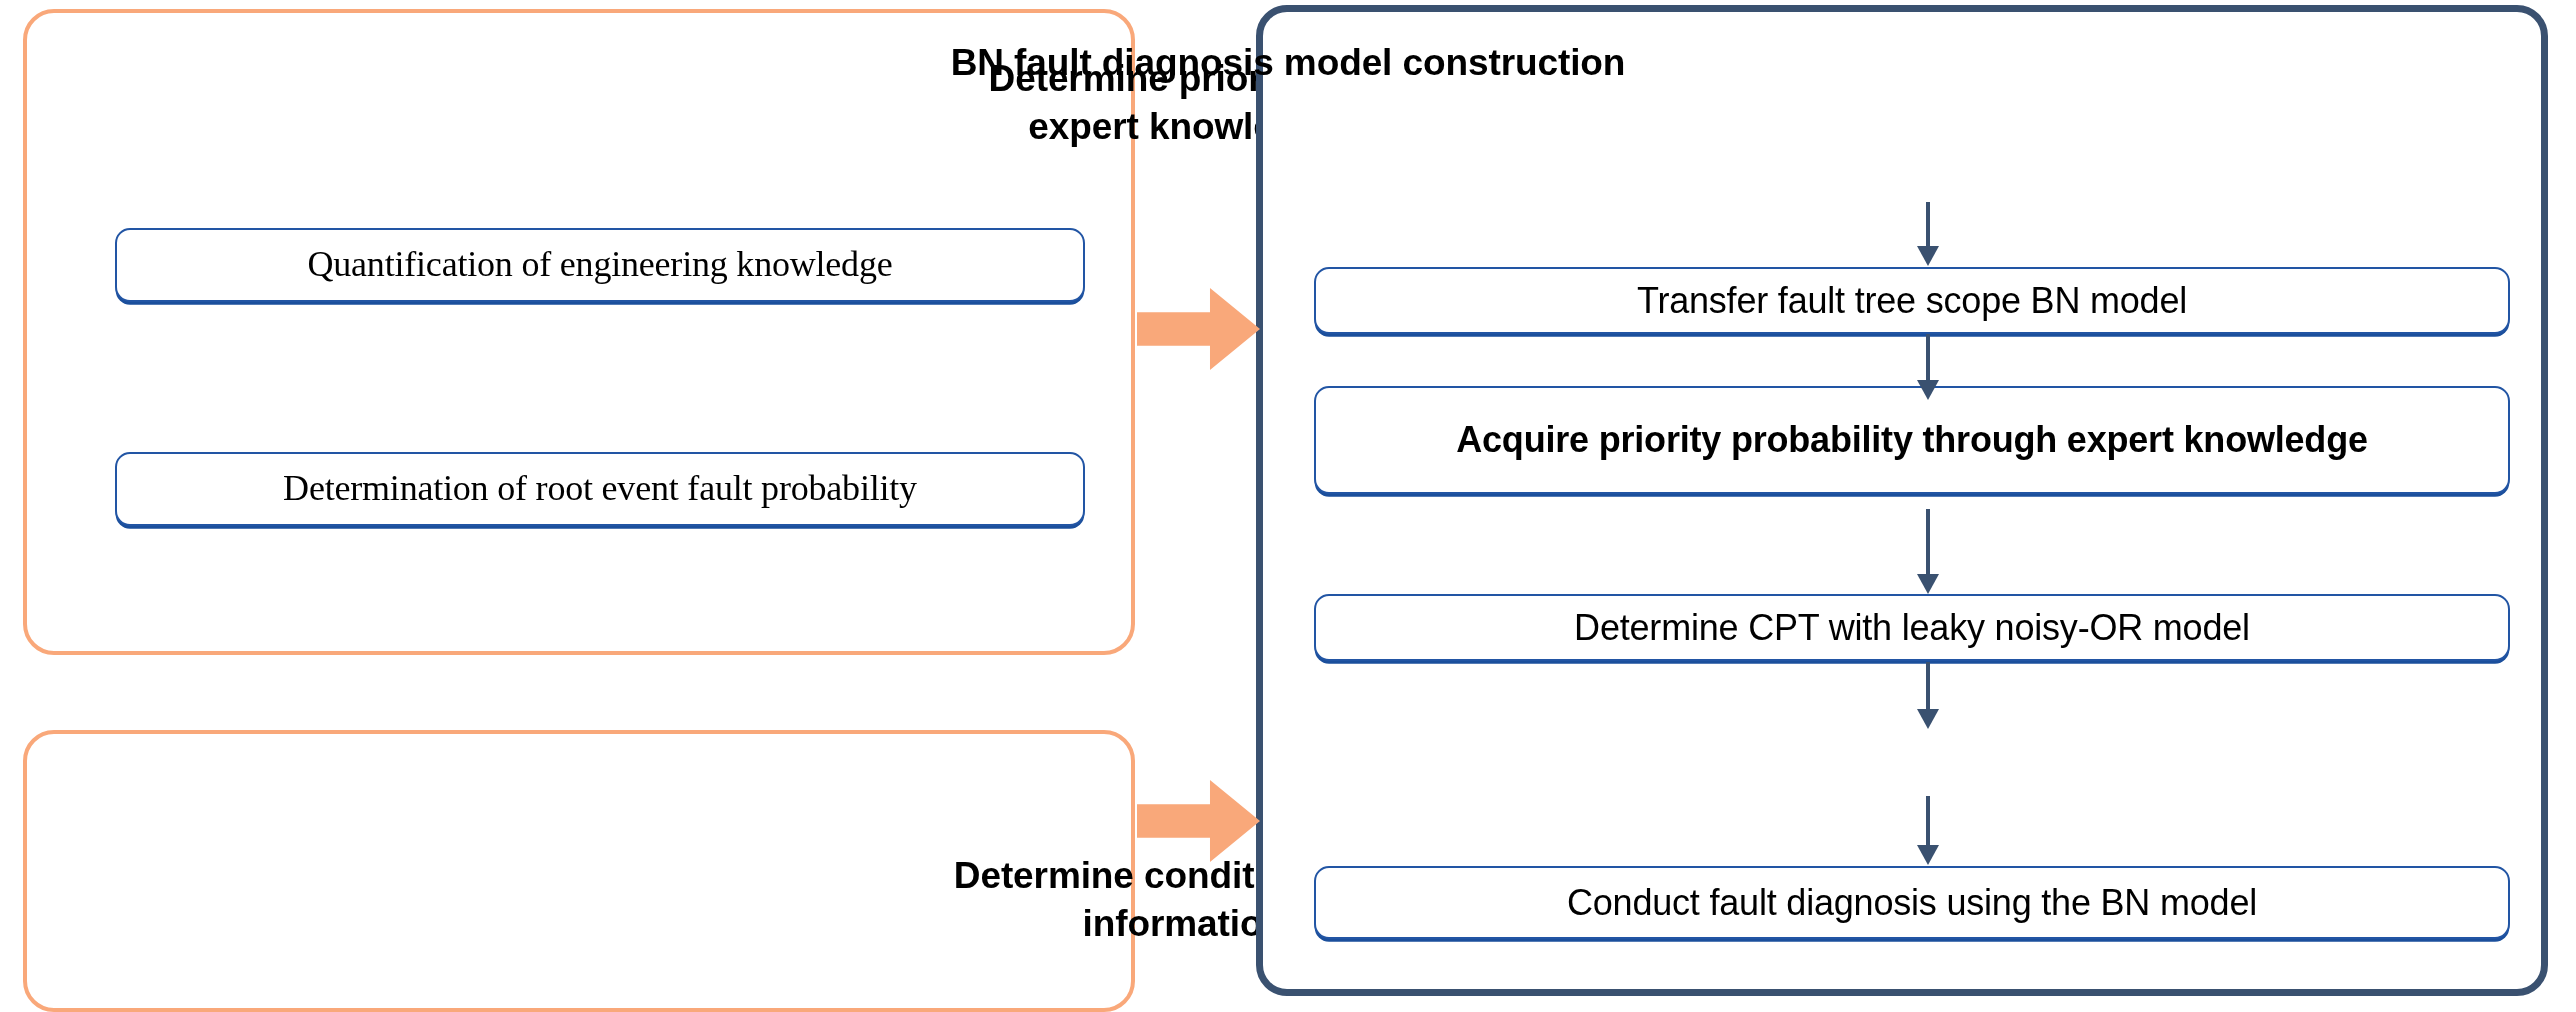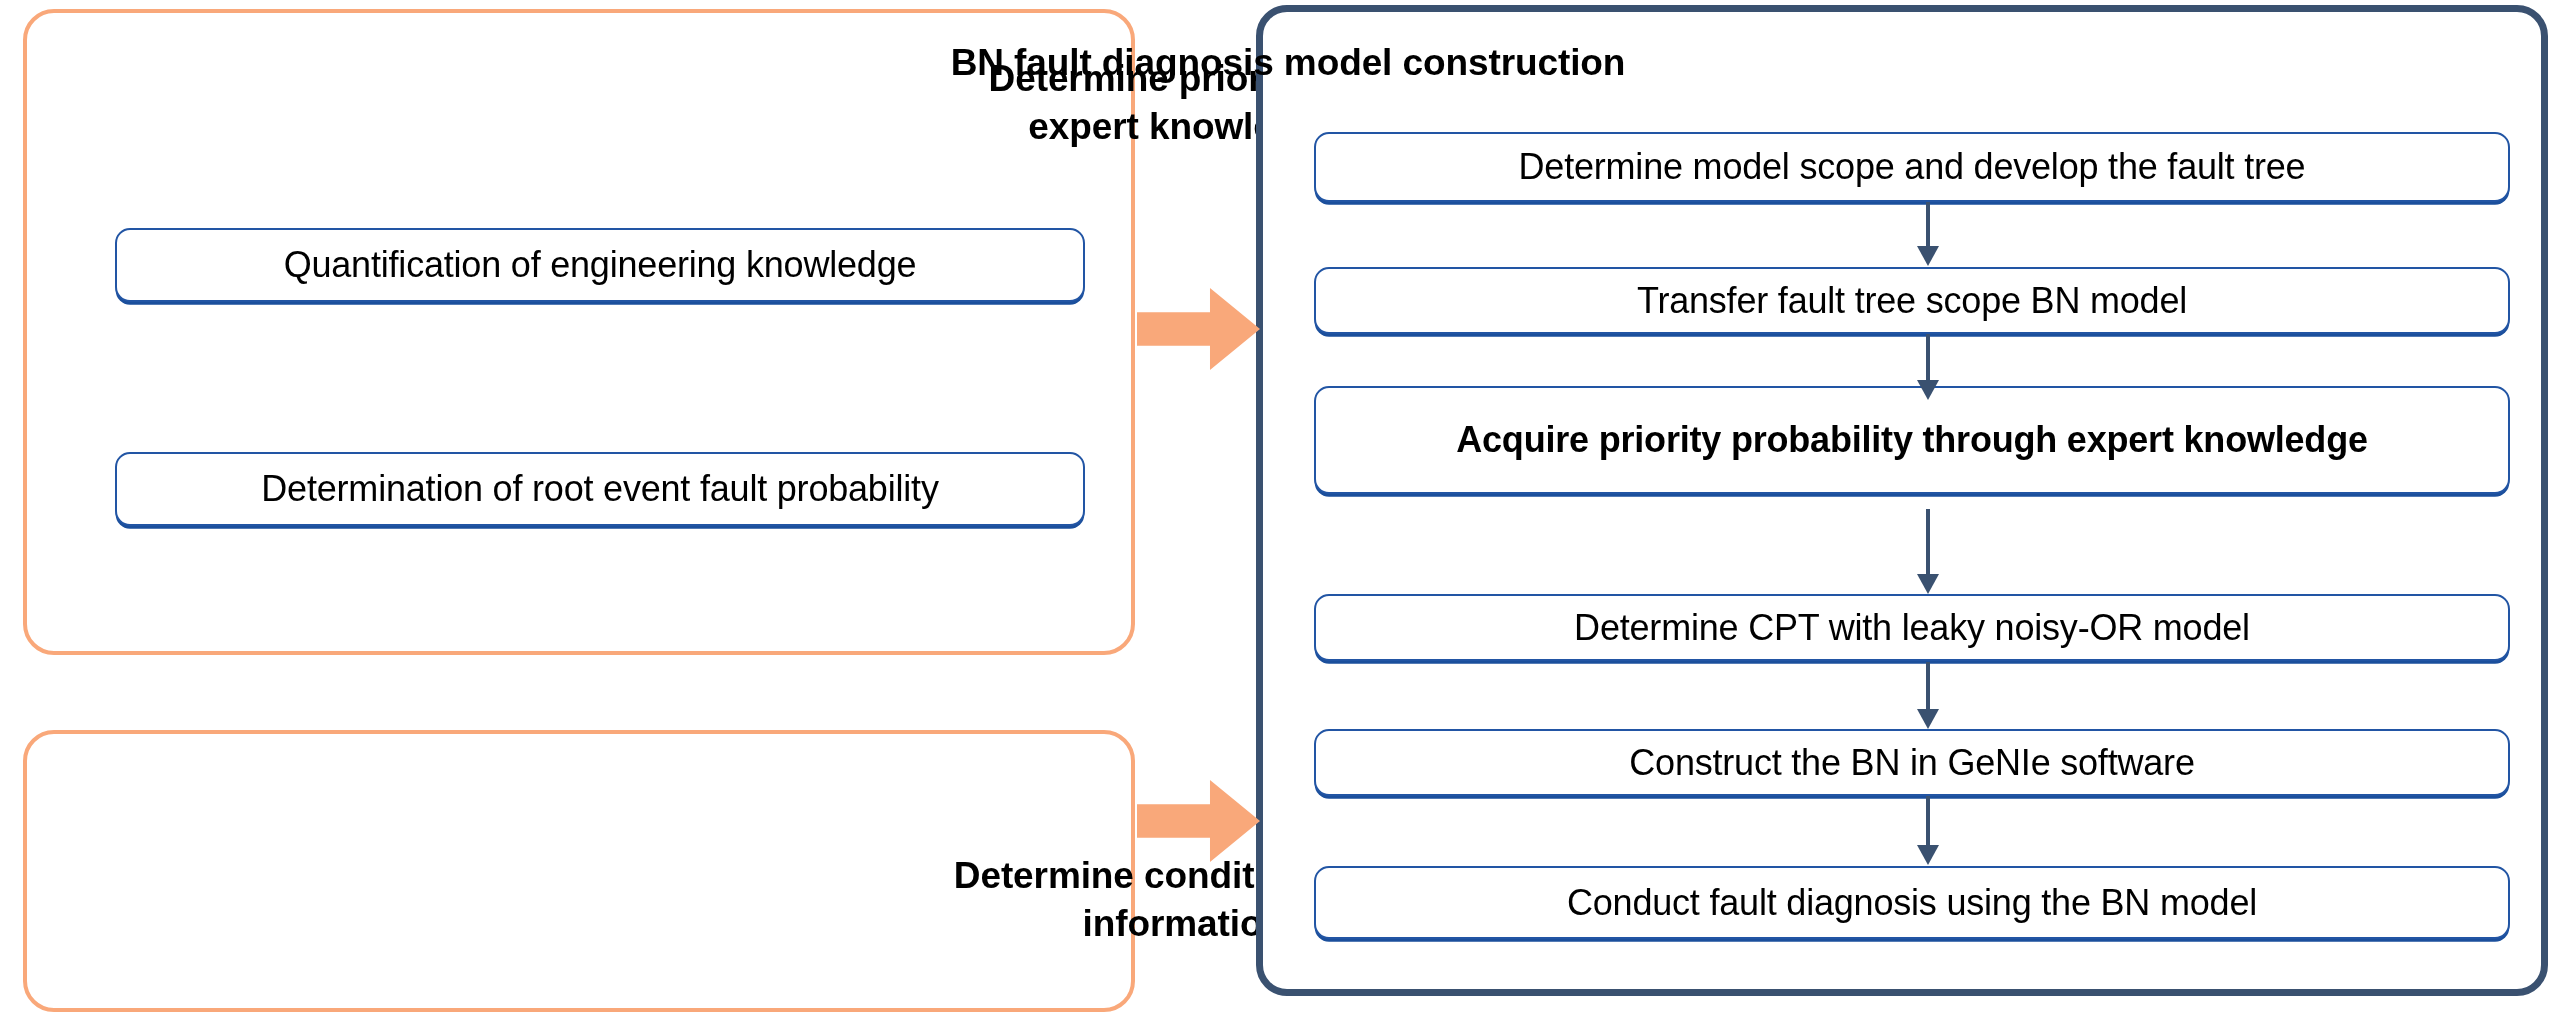--- a/index.html
+++ b/index.html
@@ -73,21 +73,21 @@
     align-items: center;
     justify-content: center;
     color: #000000;
     font-size: 36px;
     line-height: 1.2;
     letter-spacing: -0.2px;
     box-shadow: 0 3.4px 0 -0.7px #1B4F9C;
   }
 
   
-  .left-box { left: 115px; width: 970px; height: 74px; }
+  .left-box { left: 115px; width: 970px; height: 74px; font-family: Liberation Serif, serif; }
   #lbox-0 { top: 228px; }
   #lbox-1 { top: 346px; }
   #lbox-2 { top: 452px; }
 
   
   .right-box { left: 1314px; width: 1196px; }
   #rbox-0 { top: 132px;  height: 70px; }
   #rbox-1 { top: 267px;  height: 67px; }
   #rbox-2 { top: 386px;  height: 108px; font-weight: bold; }
   #rbox-3 { top: 594px;  height: 67px; text-align: right; }
@@ -152,25 +152,23 @@
 
   <div class="panel-heading" id="heading-left-bottom">
     <div>Determine conditional probability with</div>
     <div>information uncertainty</div>
   </div>
 
   <div class="panel panel-dark" id="panel-right"></div>
 
   <div class="panel-heading" id="heading-right">BN fault diagnosis model construction</div>
 
-  <div class="step-box right-box" id="rbox-0">Determine model scope and develop the fault tree</div>
   <div class="step-box right-box" id="rbox-1">Transfer fault tree scope BN model</div>
   <div class="step-box right-box" id="rbox-2">Acquire priority probability through expert knowledge</div>
   <div class="step-box right-box" id="rbox-3">Determine CPT with leaky noisy-OR model</div>
-  <div class="step-box right-box" id="rbox-4">Construct the BN in GeNIe software</div>
   <div class="step-box right-box" id="rbox-5">Conduct fault diagnosis using the BN model</div>
 
   <div class="v-arrow" id="varrow-0">
     <div class="shaft" style="height:44px"></div>
     <div class="head" style="top:44px"></div>
   </div>
   <div class="v-arrow" id="varrow-1">
     <div class="shaft" style="height:46px"></div>
     <div class="head" style="top:46px"></div>
   </div>

